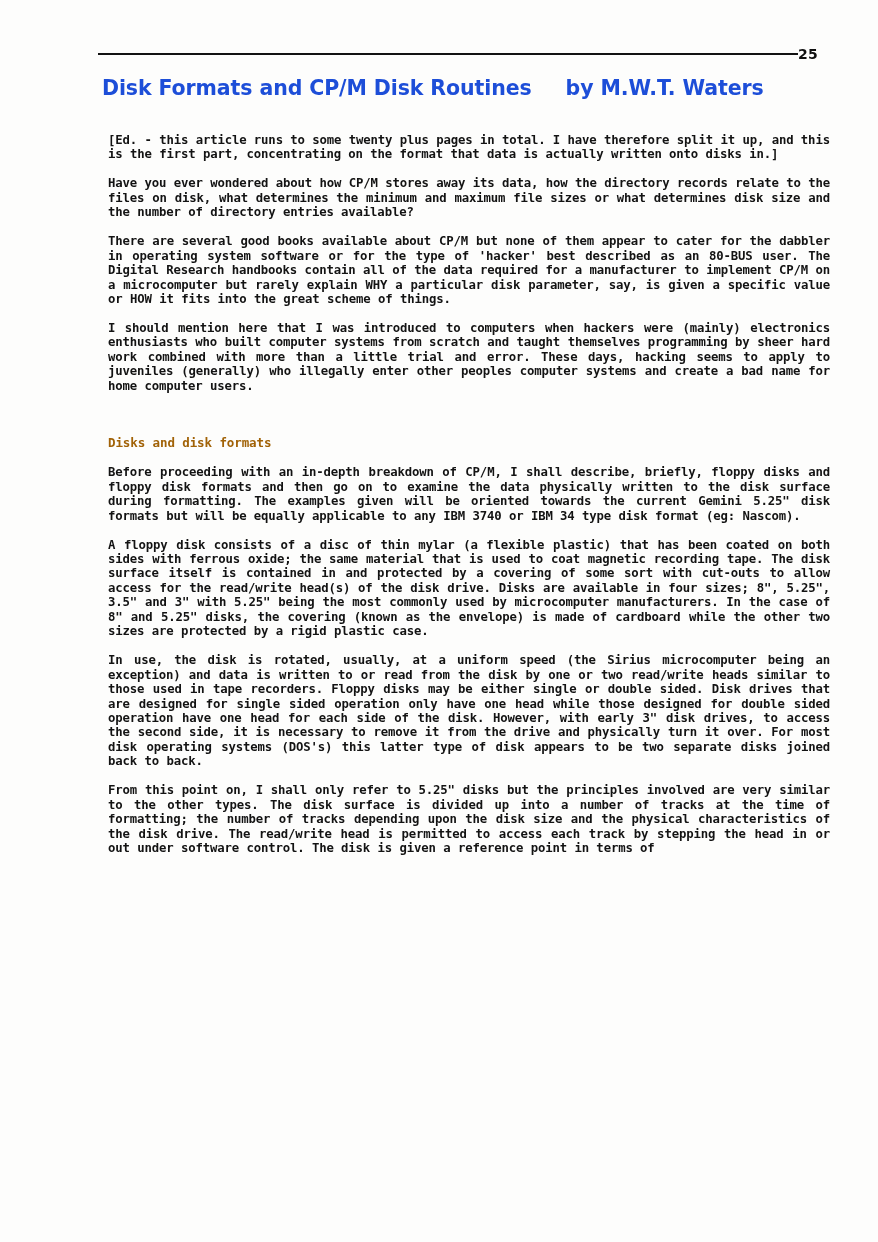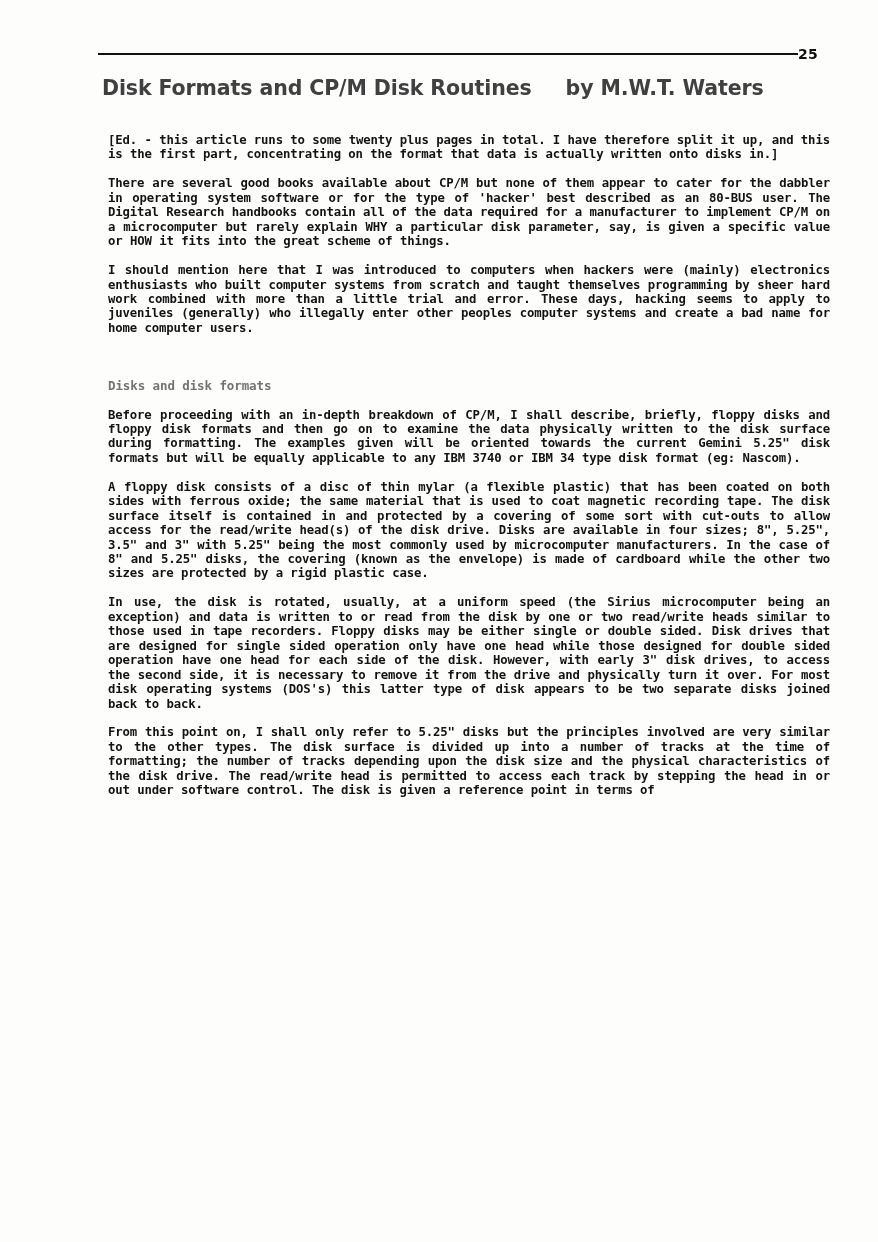--- a/index.html
+++ b/index.html
@@ -46,21 +46,21 @@
 
   
   .title-row {
     position: absolute;
     left: 102px;
     top: 76px;
     width: 730px;
     font-family: "DejaVu Sans", "Liberation Sans", sans-serif;
     font-size: 20.5px;
     font-weight: 700;
-    color: #404040;
+    color: #1d4ed8;
     letter-spacing: -0.1px;
     white-space: nowrap;
   }
   .title-main { }
   .title-byline {
     display: inline-block;
     margin-left: 34px;
   }
 
   
@@ -84,21 +84,21 @@
   }
   .para.tight {
     text-align: left;
   }
   
   .subhead {
     font-family: "DejaVu Sans Mono", "Liberation Mono", monospace;
     font-size: 12.5px;
     font-weight: 700;
     line-height: 14.45px;
-    color: #737373;
+    color: #a16207;
     margin: 14.45px 0 14.45px 0;
     letter-spacing: -0.1px;
   }
   .spacer-para { height: 14.45px; }
 </style>
 </head>
 <body>
 
 <div class="page">
 
@@ -108,20 +108,21 @@
   </div>
 
   <div class="title-row">
     <span class="title-main">Disk Formats and CP/M Disk Routines</span><span class="title-byline">by M.W.T. Waters</span>
   </div>
 
   <div class="body-block">
 
     <p class="para tight">[Ed. - this article runs to some twenty plus pages in total.  I have therefore split it up, and this is the first part, concentrating on the format that data is actually written onto disks in.]</p>
 
+    <p class="para">Have you ever wondered about how CP/M stores away its data, how the directory records relate to the files on disk, what determines the minimum and maximum file sizes or what determines disk size and the number of directory entries available?</p>
 
     <p class="para">There are several good books available about CP/M but none of them appear to cater for the dabbler in operating system software or for the type of 'hacker' best described as an 80-BUS user. The Digital Research handbooks contain all of the data required for a manufacturer to implement CP/M on a microcomputer but rarely explain WHY a particular disk parameter, say, is given a specific value or HOW it fits into the great scheme of things.</p>
 
     <p class="para">I should mention here that I was introduced to computers when hackers were (mainly) electronics enthusiasts who built computer systems from scratch and taught themselves programming by sheer hard work combined with more than a little trial and error. These days, hacking seems to apply to juveniles (generally) who illegally enter other peoples computer systems and create a bad name for home computer users.</p>
 
 
     <div class="spacer-para"></div>
 
     <h2 class="subhead">Disks and disk formats</h2>
 

